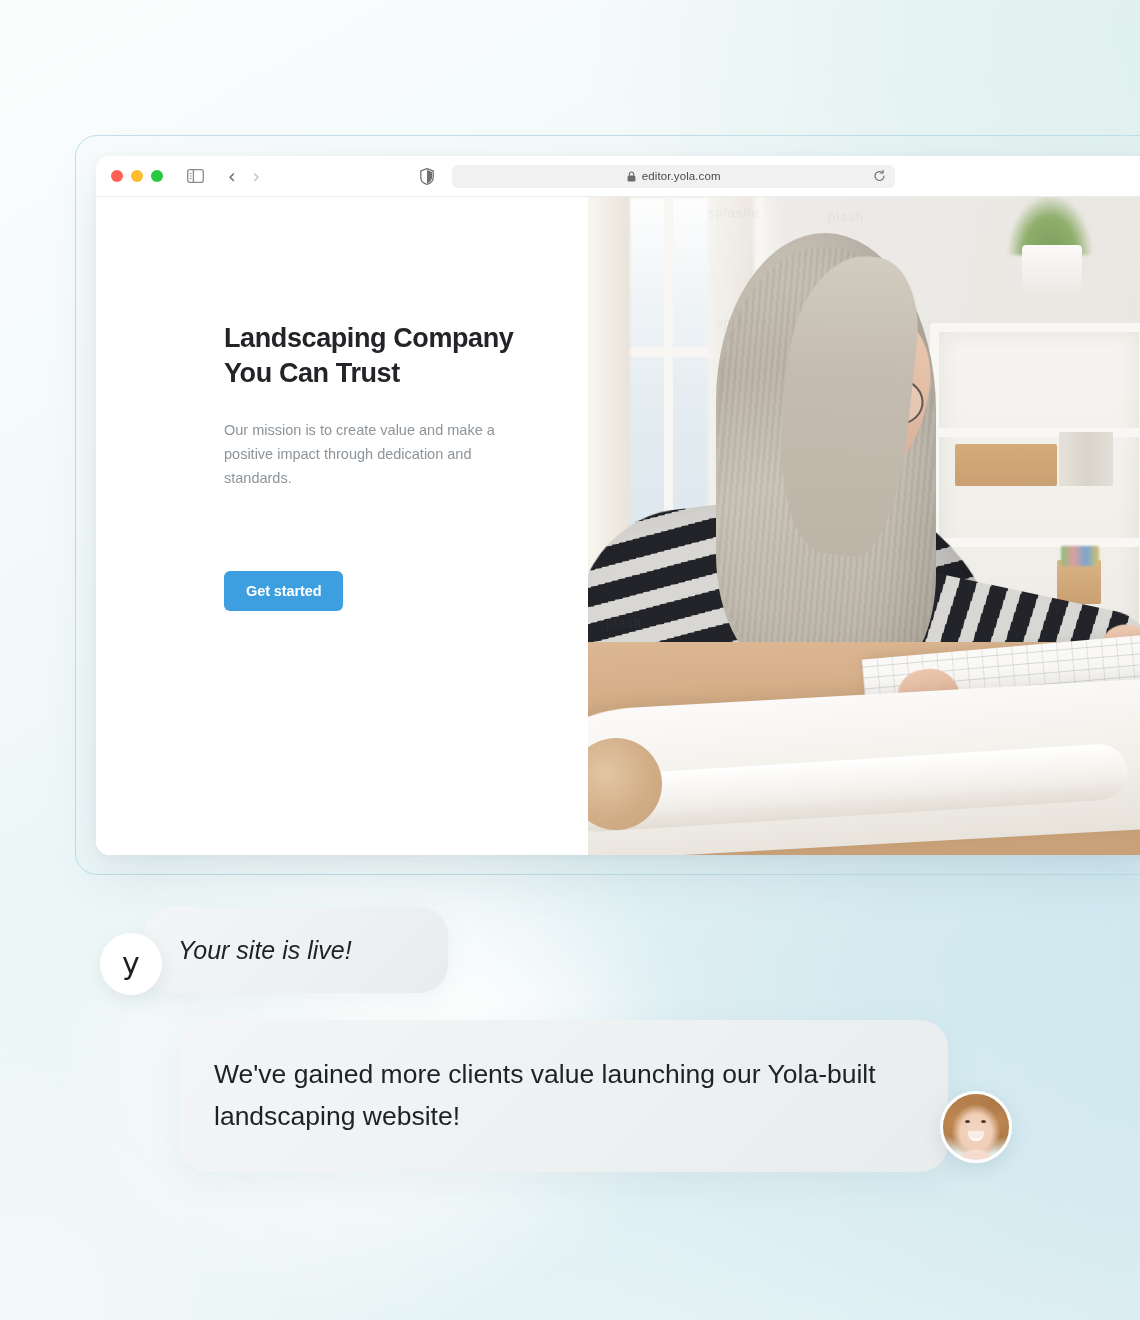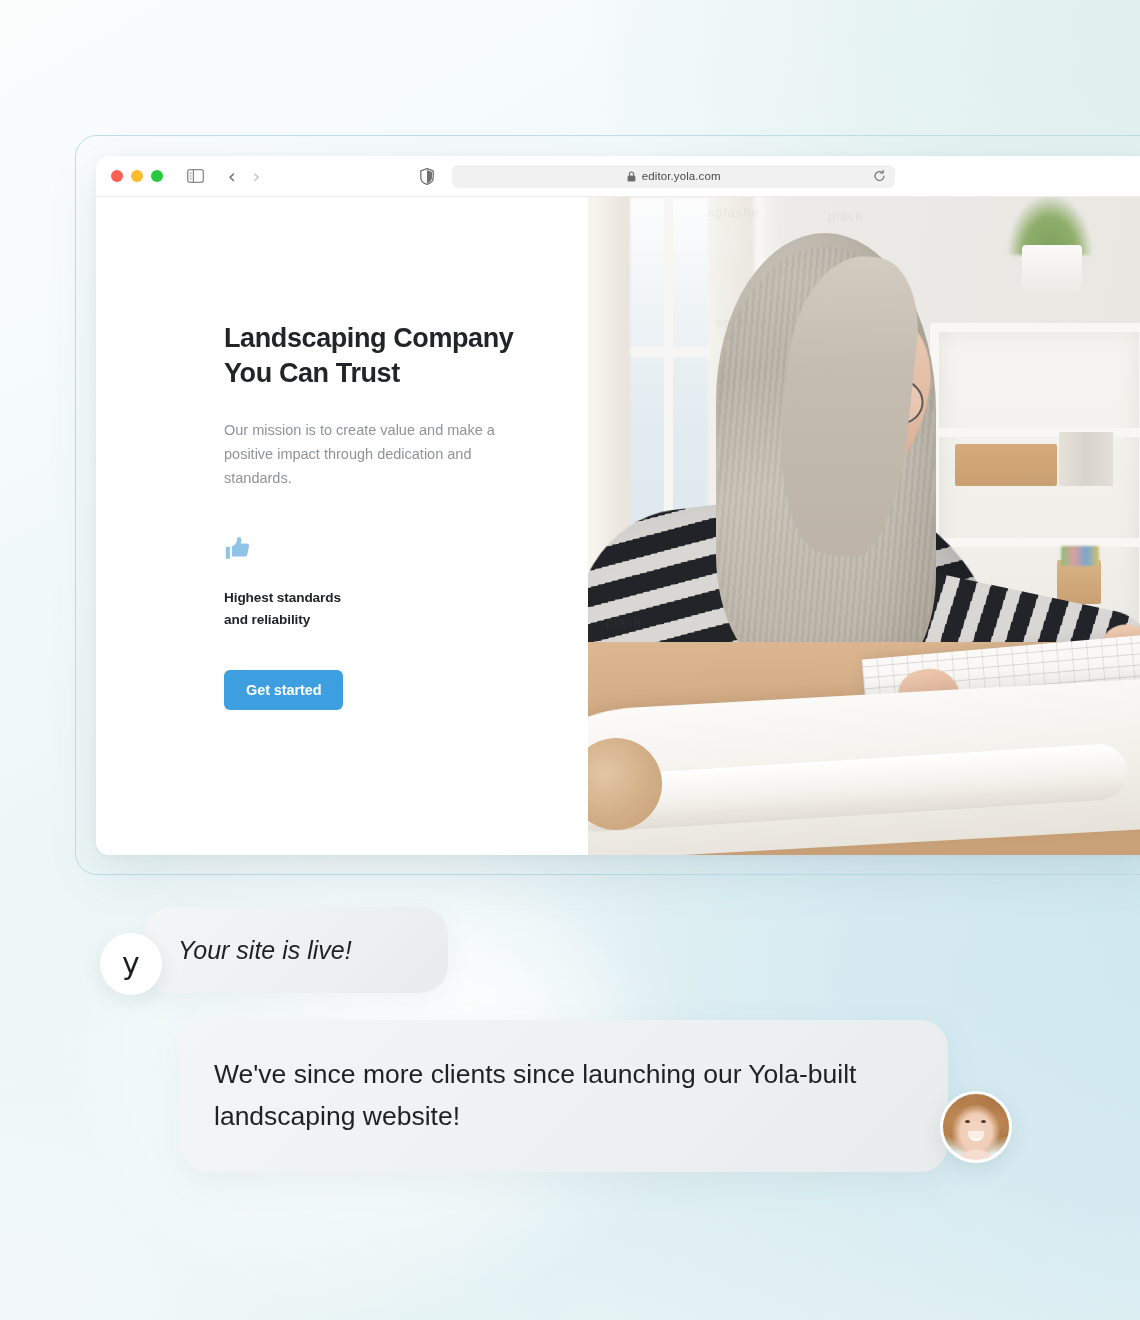--- a/index.html
+++ b/index.html
@@ -299,30 +299,20 @@
 
   <div class="page">
 
     <div class="hero-left">
       <div class="copy">
         <h1 class="headline">Landscaping Company You Can Trust</h1>
         <p class="subcopy">Our mission is to create value and make a positive impact through dedication and standards.</p>
 
         <div class="features">
 
-          <div class="feature">
-            <div class="ficon">
-              <svg width="29" height="29" viewBox="0 0 24 24">
-                <path fill="#8fc3e8" d="M1.5 10.6h3.4v9.9H1.5z"></path>
-                <path fill="#8fc3e8" d="M6.6 10.2c1.5-.5 2.6-1.6 3.4-3 .6-1.1.8-2 .9-3.2.05-.8.5-1.4 1.3-1.5 1-.15 1.9.5 2.1 1.5.25 1.3-.05 2.6-.5 3.9h4.9c1.3 0 2.2 1.1 1.95 2.35l-1.3 6.6c-.2 1.1-1.15 1.85-2.25 1.85H6.6z"></path>
-              </svg>
-            </div>
-            <div class="flabel">Highest standards
-and reliability</div>
-          </div>
 
 
         </div>
 
         <button class="cta">Get started</button>
       </div>
     </div>
 
     <div class="hero-right">
       <div class="photo">
@@ -383,21 +373,21 @@
 <div class="chat">
 
   <div class="chat-row1">
     <div class="avatar-y">
       <span>y</span>
     </div>
     <div class="bubble bubble1">Your site is live!</div>
   </div>
 
   <div class="chat-row2">
-    <div class="bubble bubble2">We've since more clients since launching our Yola-built landscaping website!</div>
+    <div class="bubble bubble2">We've gained more clients value launching our Yola-built landscaping website!</div>
     <div class="avatar-photo">
       <span class="av-eye l"></span>
       <span class="av-eye r"></span>
       <span class="av-smile"></span>
     </div>
   </div>
 
 </div>
 
 </body></html>

